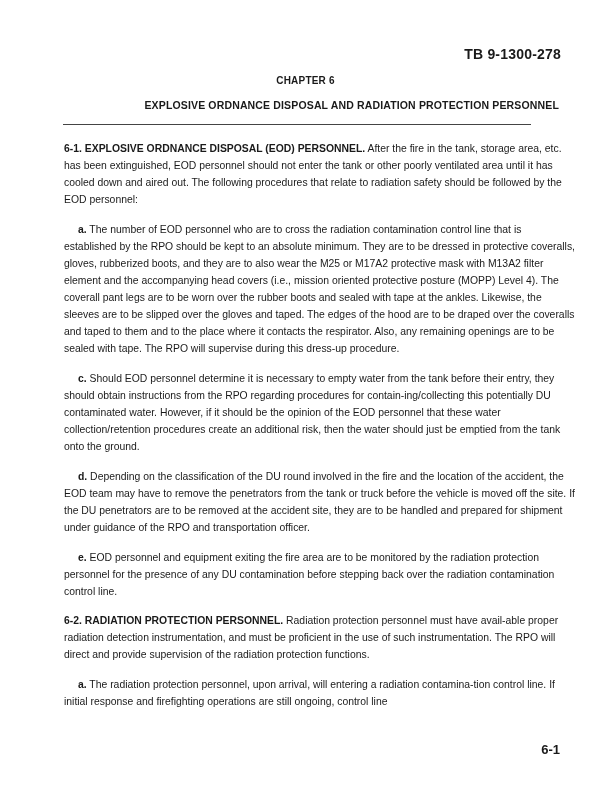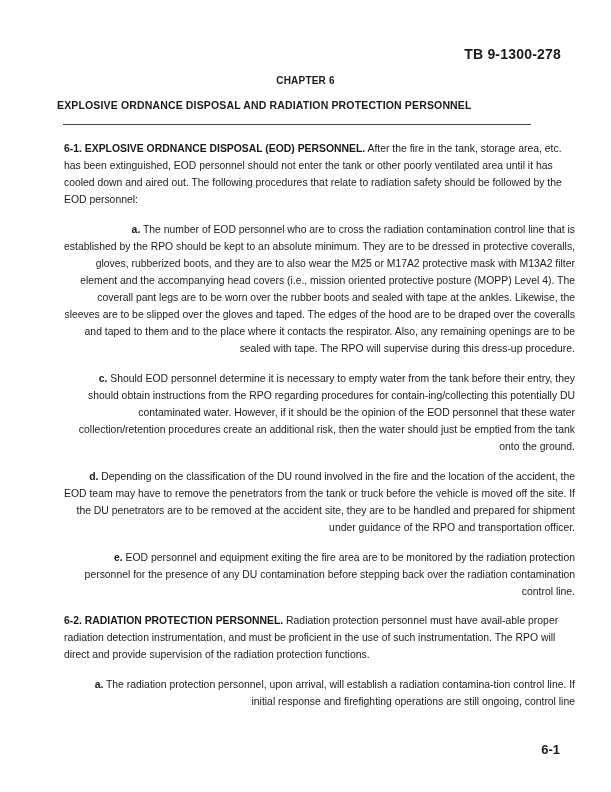--- a/index.html
+++ b/index.html
@@ -9,33 +9,33 @@
   }
   .doc-id {
     position: absolute; top: 46px; right: 50px;
     font-size: 14px; font-weight: bold; letter-spacing: 0.2px;
   }
   .chapter {
     position: absolute; top: 75px; left: 0; width: 611px; text-align: center;
     font-size: 10px; font-weight: bold; letter-spacing: 0.2px;
   }
   .chapter-title {
-    position: absolute; top: 99px; left: 57px; width: 518px; text-align: left;
+    position: absolute; top: 99px; left: 41px; width: 518px; text-align: right;
     font-size: 10.5px; font-weight: bold; letter-spacing: 0.15px;
   }
   .rule {
     position: absolute; top: 124px; left: 63px; width: 468px; height: 0;
     border-top: 1.3px solid #444;
   }
   .body {
     position: absolute; top: 140px; left: 64px; width: 511px;
     font-size: 10.4px; line-height: 17px;
   }
   .para { margin: 0 0 12.9px 0; text-align: left; }
-  .para.indent { text-indent: 14px; text-align: right; }
+  .para.indent { text-indent: 14px; }
   .para b { font-weight: bold; }
   .page-num {
     position: absolute; top: 742px; right: 51px;
     font-size: 13px; font-weight: bold;
   }
 </style>
 </head>
 <body>
 
 <div class="doc-id">TB 9-1300-278</div>
@@ -50,16 +50,16 @@
 
 
   <p class="para indent"><b>c.</b><span> Should EOD personnel determine it is necessary to empty water from the tank before their entry, they should obtain instructions from the RPO regarding procedures for contain-ing/collecting this potentially DU contaminated water. However, if it should be the opinion of the EOD personnel that these water collection/retention procedures create an additional risk, then the water should just be emptied from the tank onto the ground.</span></p>
 
   <p class="para indent"><b>d.</b><span> Depending on the classification of the DU round involved in the fire and the location of the accident, the EOD team may have to remove the penetrators from the tank or truck before the vehicle is moved off the site. If the DU penetrators are to be removed at the accident site, they are to be handled and prepared for shipment under guidance of the RPO and transportation officer.</span></p>
 
   <p class="para indent"><b>e.</b><span> EOD personnel and equipment exiting the fire area are to be monitored by the radiation protection personnel for the presence of any DU contamination before stepping back over the radiation contamination control line.</span></p>
 
   <p class="para"><b>6-2. RADIATION PROTECTION PERSONNEL.</b><span> Radiation protection personnel must have avail-able proper radiation detection instrumentation, and must be proficient in the use of such instrumentation. The RPO will direct and provide supervision of the radiation protection functions.</span></p>
 
-  <p class="para indent"><b>a.</b><span> The radiation protection personnel, upon arrival, will establish a radiation contamina-tion control line. If initial response and firefighting operations are still ongoing, control line</span></p>
+  <p class="para indent"><b>a.</b><span> The radiation protection personnel, upon arrival, will entering a radiation contamina-tion control line. If initial response and firefighting operations are still ongoing, control line</span></p>
 </div>
 
 <div class="page-num">6-1</div>
 
 </body></html>

